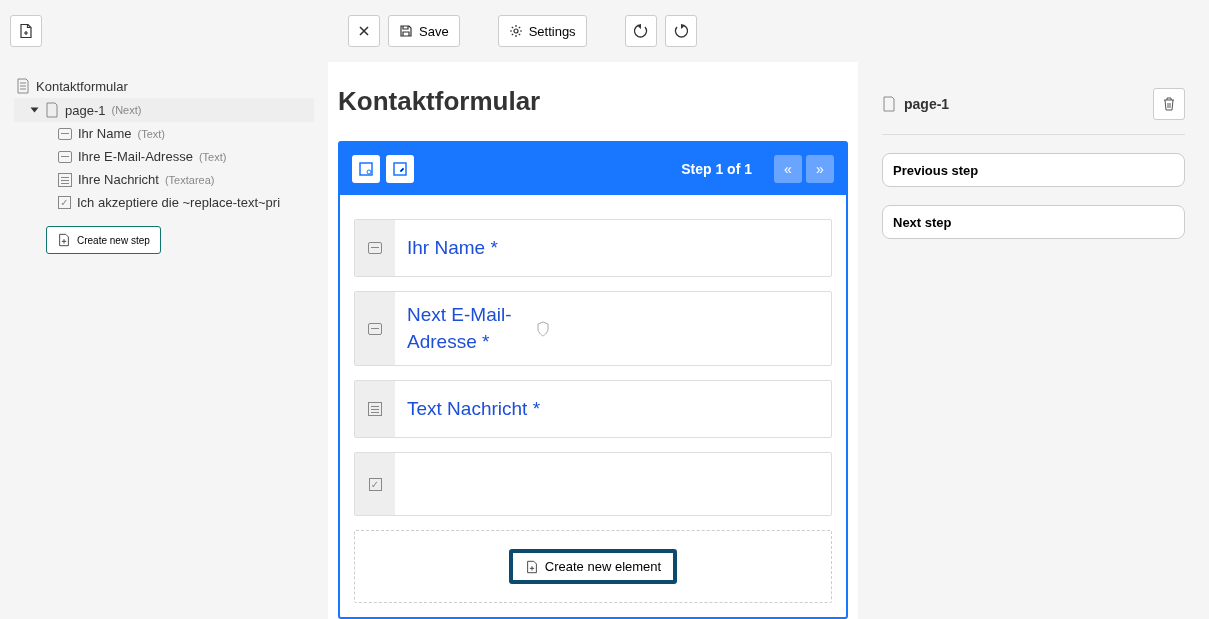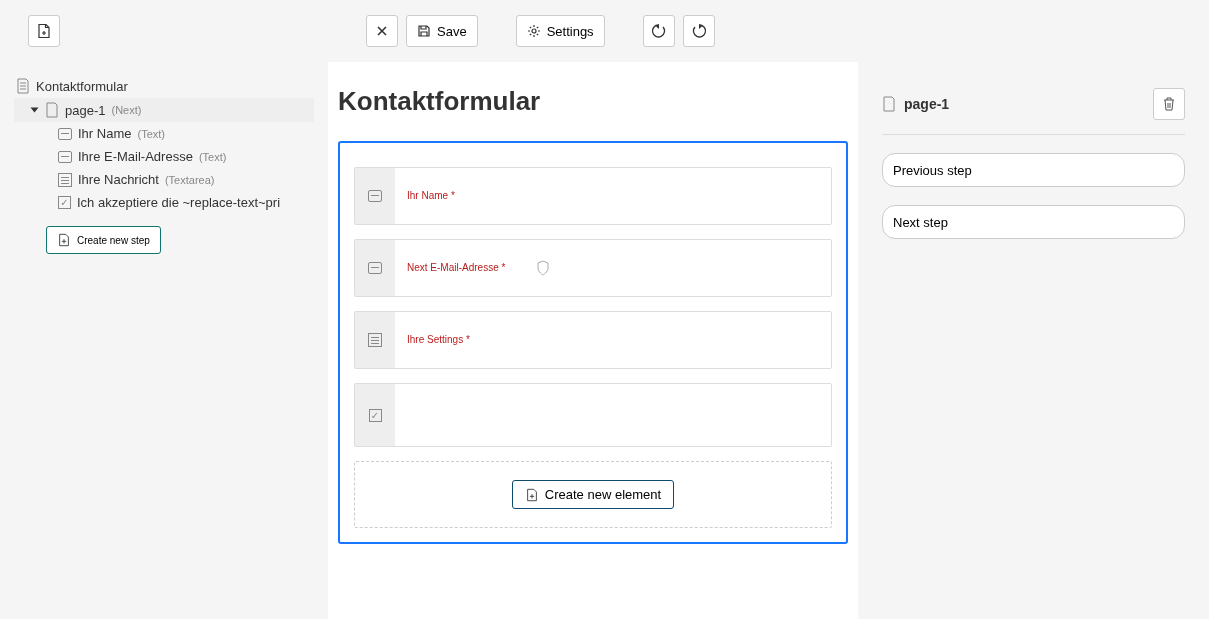--- a/index.html
+++ b/index.html
@@ -1,18 +1,18 @@
 <!DOCTYPE html>
 <html><head>
 <meta charset="utf-8">
 <style>
 * { box-sizing: border-box; margin: 0; padding: 0; }
 body { font-family: Arial, Helvetica, sans-serif; font-size: 13px; background: #f5f5f5; color: #333; width: 1209px; height: 619px; overflow: hidden; }
 
-.toolbar { height: 62px; padding: 12px 28px; display: flex; align-items: center; gap: 8px; background: #f5f5f5; }
+.toolbar { height: 62px; padding: 12px 10px; display: flex; align-items: center; gap: 8px; background: #f5f5f5; }
 .tb-btn { background: #fff; border: 1px solid #ccc; border-radius: 3px; height: 32px; min-width: 32px; display: inline-flex; align-items: center; justify-content: center; padding: 0 10px; gap: 6px; cursor: pointer; font-size: 13px; }
 .tb-btn.icon-only { padding: 0; width: 32px; }
 .spacer { flex: 0 0 auto; width: 290px; }
 .gap { width: 22px; }
 
 .main { display: flex; height: 557px; }
 .sidebar { width: 328px; padding: 12px 14px; }
 .tree { }
 .tree-row { display: flex; align-items: center; gap: 6px; padding: 4px 2px; cursor: pointer; border-radius: 2px; }
 .tree-row.selected { background: #eee; }
@@ -36,33 +36,33 @@
 .step-box { border: 2px solid #1976ff; border-radius: 3px; }
 .step-header { background: #1976ff; color: #fff; height: 52px; display: flex; align-items: center; padding: 0 12px; gap: 8px; }
 .step-header-left { display: flex; gap: 6px; }
 .sh-btn { width: 28px; height: 28px; background: #fff; border-radius: 3px; display: flex; align-items: center; justify-content: center; color: #1976ff; cursor: pointer; }
 .step-header-title { margin-left: auto; font-weight: 600; font-size: 14px; }
 .step-header-nav { display: flex; gap: 4px; margin-left: 14px; }
 .nav-btn { width: 28px; height: 28px; background: rgba(255,255,255,0.35); border-radius: 3px; display: flex; align-items: center; justify-content: center; color: #fff; cursor: pointer; font-size: 14px; }
 .step-body { padding: 24px 14px 14px 14px; }
 .field-row { display: flex; border: 1px solid #ddd; border-radius: 2px; margin-bottom: 14px; min-height: 58px; background: #fff; cursor: pointer; }
 .field-icon-cell { width: 40px; background: #eee; display: flex; align-items: center; justify-content: center; color: #777; }
-.field-label-cell { flex: 1; display: flex; align-items: center; padding: 10px 12px; color: #b91c1c; font-size: 10px; line-height: 1.4; }
+.field-label-cell { flex: 1; display: flex; align-items: center; padding: 10px 12px; color: #1d4ed8; font-size: 19px; line-height: 1.4; }
 .field-label-cell.wrap { display: block; padding-top: 12px; }
 .field-trail { width: 36px; display: flex; align-items: center; justify-content: center; color: #aaa; }
 .create-elem-zone { border: 1px dashed #ccc; border-radius: 2px; padding: 18px; display: flex; align-items: center; justify-content: center; }
-.create-elem-btn { background: #fff; border: 1px solid #0c4a6e; border-radius: 3px; padding: 6px 12px; display: inline-flex; align-items: center; gap: 6px; cursor: pointer; font-size: 13px; }
+.create-elem-btn { background: #fff; border: 4px solid #0c4a6e; border-radius: 3px; padding: 6px 12px; display: inline-flex; align-items: center; gap: 6px; cursor: pointer; font-size: 13px; }
 
 .props { width: 351px; padding: 26px 24px; }
 .props-header { display: flex; align-items: center; gap: 8px; padding-bottom: 14px; border-bottom: 1px solid #ddd; margin-bottom: 18px; }
 .props-title { font-weight: 600; font-size: 14px; }
 .trash-btn { margin-left: auto; width: 32px; height: 32px; border: 1px solid #ccc; background: #fff; border-radius: 3px; display: flex; align-items: center; justify-content: center; cursor: pointer; }
 .form-group { margin-bottom: 18px; }
 .form-label { font-weight: 700; font-size: 13px; margin-bottom: 8px; display: block; }
-.form-input { width: 100%; height: 34px; border: 1px solid #ccc; border-radius: 13px; padding: 16px 10px; font-size: 13px; }
+.form-input { width: 100%; height: 34px; border: 1px solid #ccc; border-radius: 8px; padding: 16px 10px; font-size: 13px; font-weight: bold; }
 
 .chev { font-family: Arial; }
 </style>
 </head>
 <body>
 
 <div class="toolbar">
   <button class="tb-btn icon-only">
     <svg width="16" height="16" viewBox="0 0 16 16">
         <path fill="none" stroke="#333" stroke-width="1.2" d="M3 1.5h7l3 3v10H3z"></path>
@@ -149,20 +149,45 @@
           <path stroke="#333" d="M8 7v5M5.5 9.5h5"></path>
         </svg>
       <span>Create new step</span>
     </button>
   </div>
 
   <div class="canvas">
     <div class="canvas-inner">
       <h1 class="canvas-title">Kontaktformular</h1>
       <div class="step-box">
+        <div class="step-header">
+          <div class="step-header-left">
+            <div class="sh-btn">
+              <svg width="16" height="16" viewBox="0 0 16 16">
+                  <rect x="2" y="2" width="12" height="12" fill="none" stroke="#1976ff" stroke-width="1.5"></rect>
+                  <circle cx="11" cy="11" r="2" fill="none" stroke="#1976ff"></circle>
+                </svg>
+            </div>
+            <div class="sh-btn">
+              <svg width="16" height="16" viewBox="0 0 16 16">
+                  <rect x="2" y="2" width="12" height="12" fill="none" stroke="#1976ff" stroke-width="1.5"></rect>
+                  <path stroke="#1976ff" d="M9 11l3-3-1-1-3 3z"></path>
+                </svg>
+            </div>
+          </div>
+          <div class="step-header-title">Step 1 of 1</div>
+          <div class="step-header-nav">
+            <div class="nav-btn">
+                <span class="chev">«</span>
+              </div>
+            <div class="nav-btn">
+                <span class="chev">»</span>
+              </div>
+          </div>
+        </div>
         <div class="step-body">
           <div class="field-row">
             <div class="field-icon-cell">
                 <span class="txt-icon"></span>
               </div>
             <div class="field-label-cell">Ihr Name *</div>
           </div>
           <div class="field-row">
             <div class="field-icon-cell">
                 <span class="txt-icon"></span>
@@ -171,21 +196,21 @@
             <div class="field-trail">
                 <svg width="14" height="16" viewBox="0 0 14 16">
                   <path fill="none" stroke="#aaa" d="M7 1l5 2v5c0 4-5 7-5 7s-5-3-5-7V3z"></path>
                 </svg>
               </div>
           </div>
           <div class="field-row">
             <div class="field-icon-cell">
                 <span class="ta-icon"></span>
               </div>
-            <div class="field-label-cell">Ihre Settings *</div>
+            <div class="field-label-cell">Text Nachricht *</div>
           </div>
           <div class="field-row" style="min-height:64px;">
             <div class="field-icon-cell">
                 <span class="cb-icon">✓</span>
               </div>
           </div>
           <div class="create-elem-zone">
             <button class="create-elem-btn">
               <svg width="14" height="14" viewBox="0 0 16 16">
                   <path fill="none" stroke="#333" d="M3 1.5h7l3 3v10H3z"></path>

